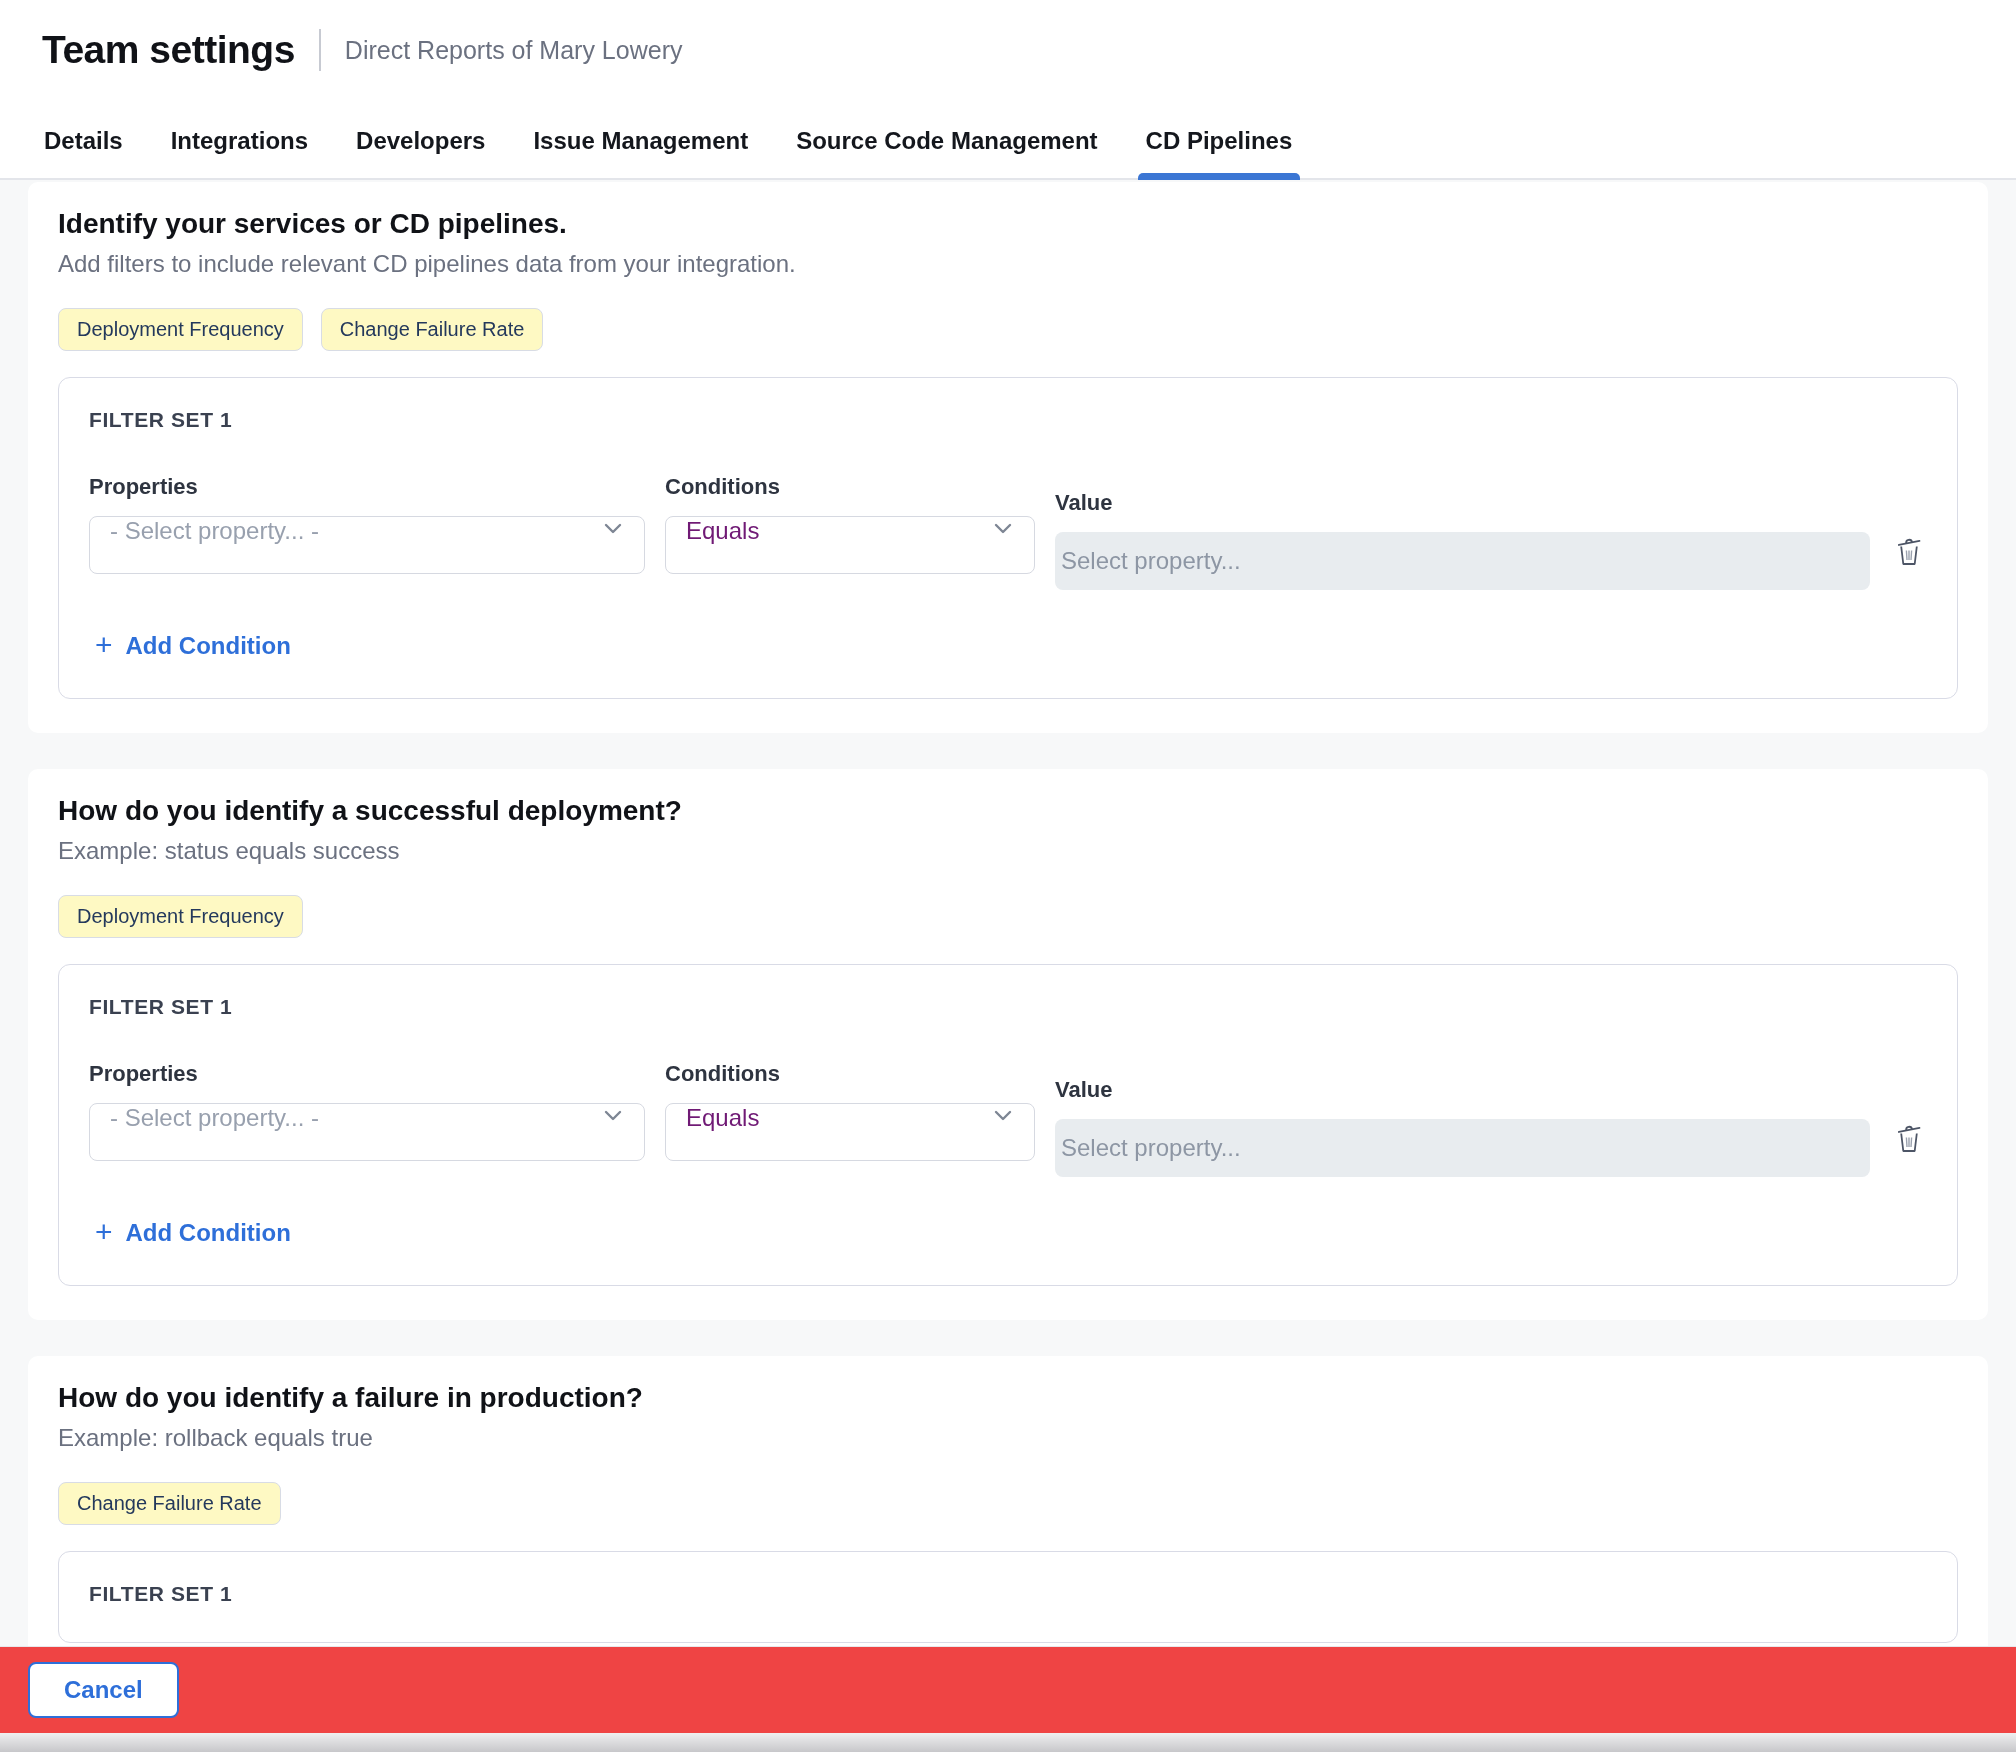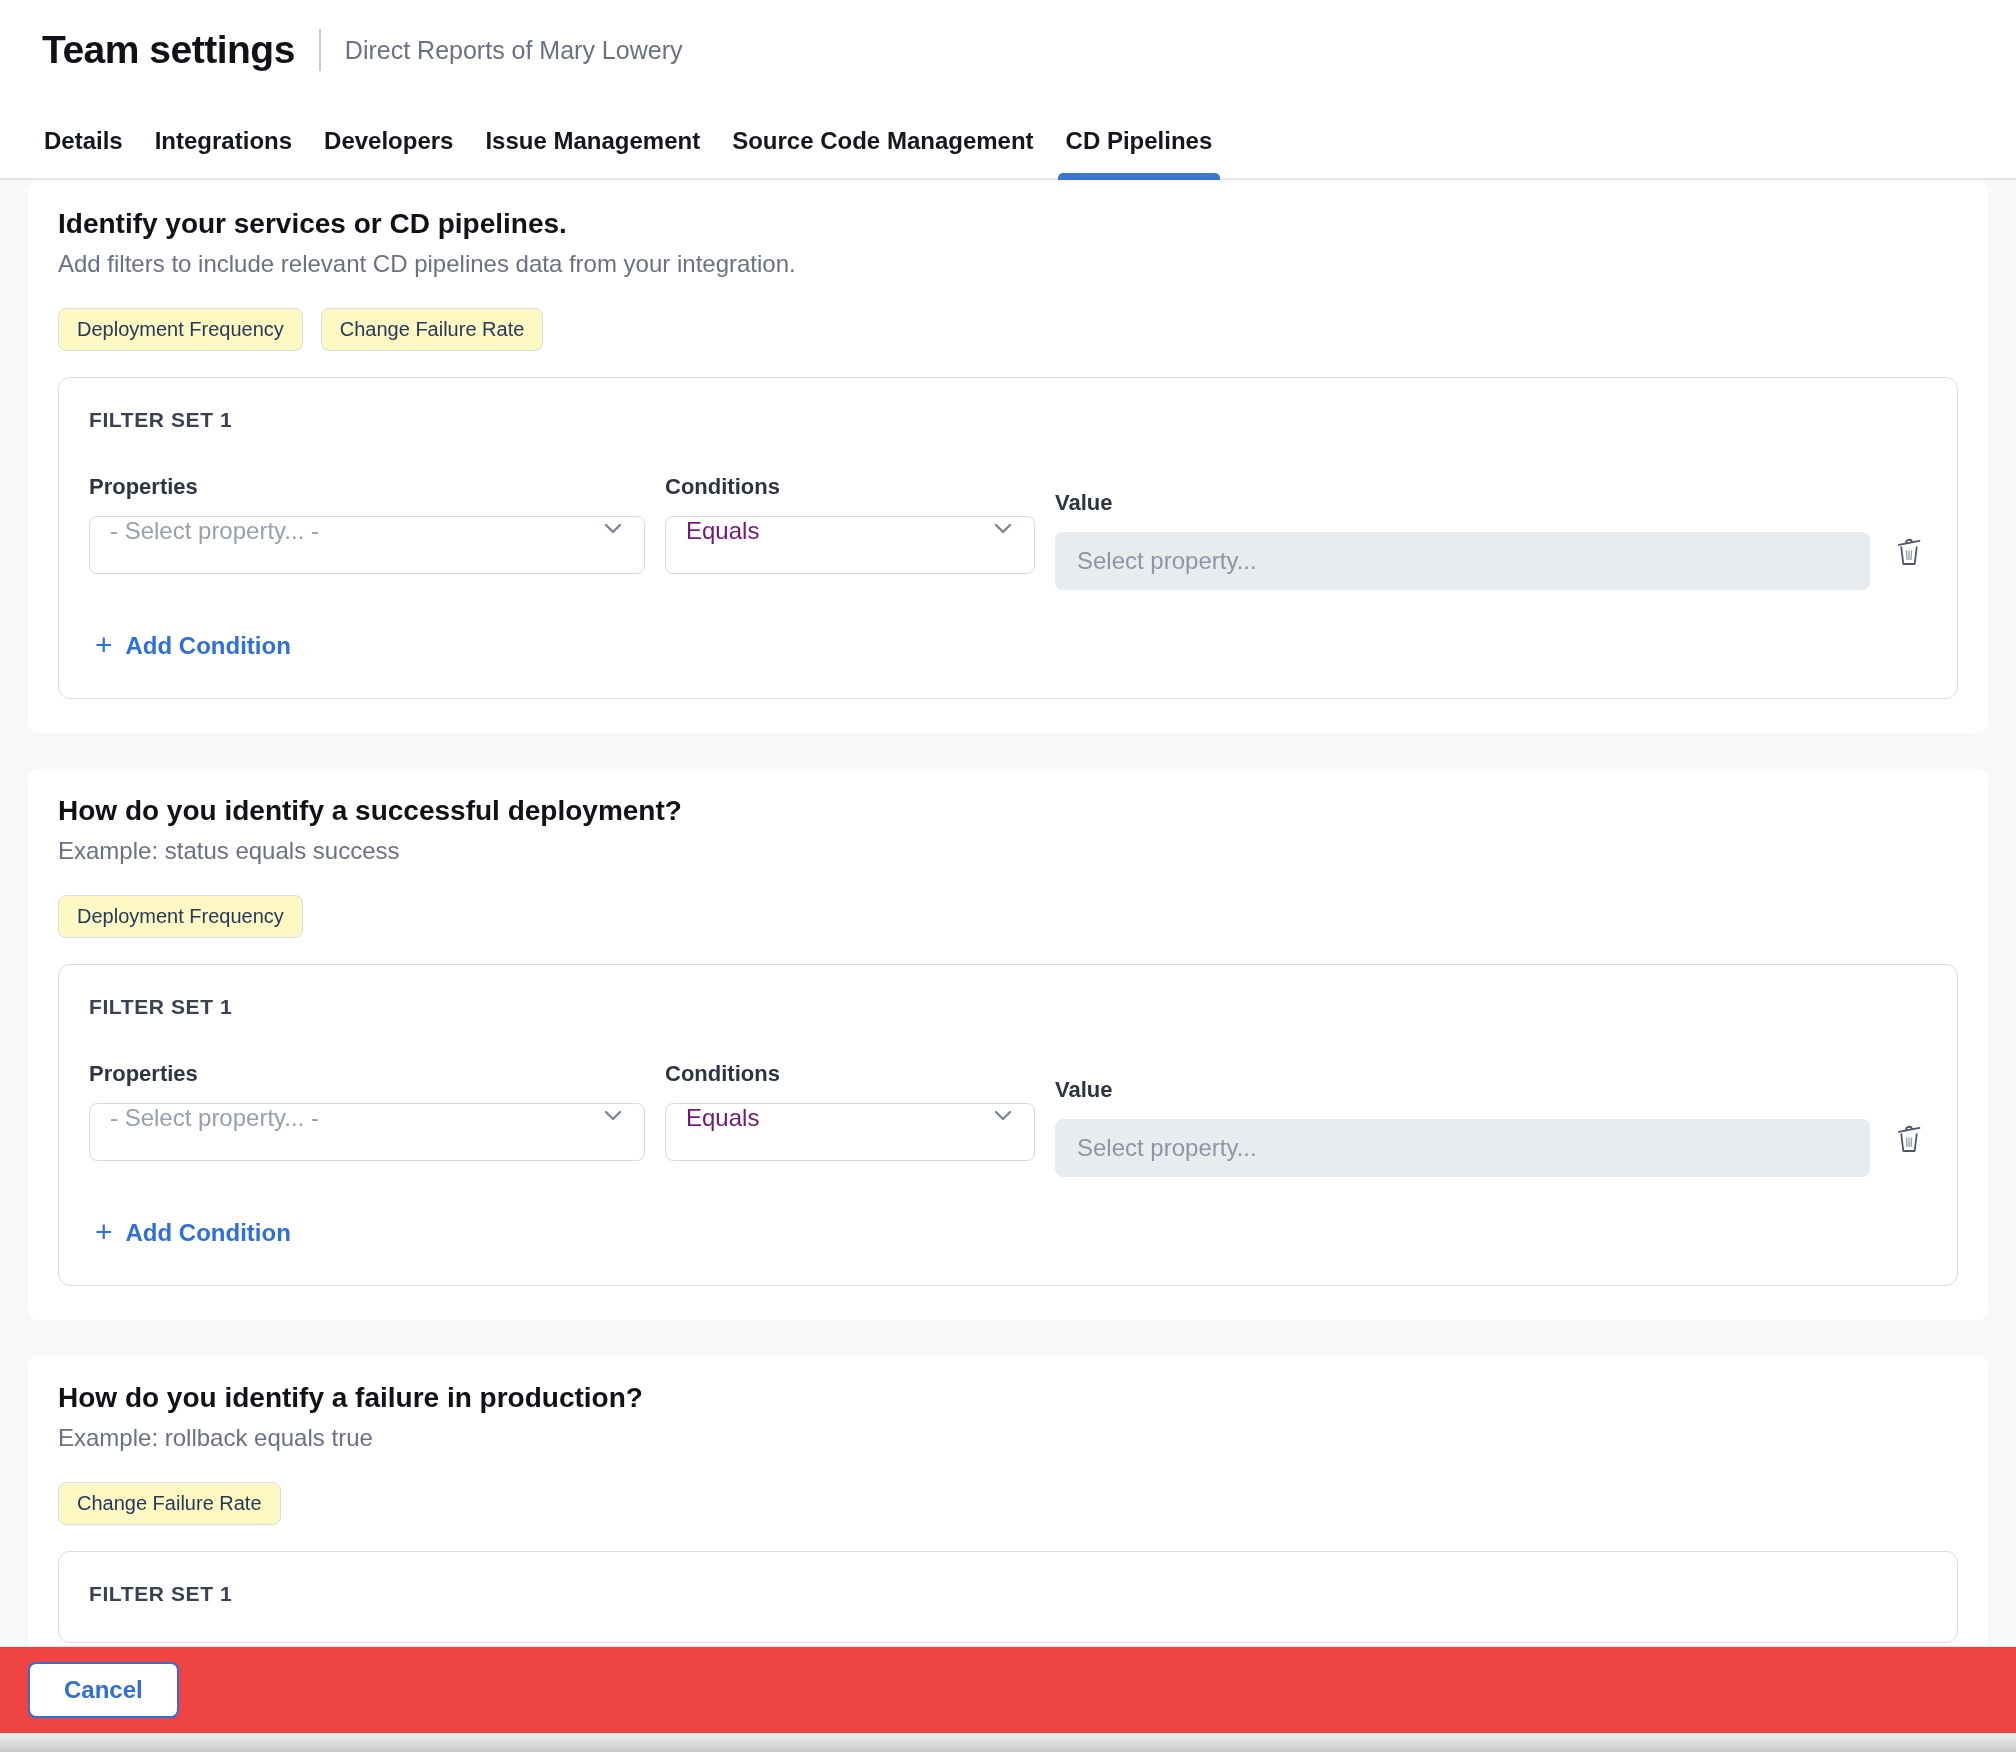--- a/index.html
+++ b/index.html
@@ -12,21 +12,21 @@
   
   .header {
     background:#fff; padding:28px 42px 30px; display:flex; align-items:center; gap:24px;
   }
   .page-title { font-size:39px; font-weight:700; margin:0; letter-spacing:-0.5px; color:#101217; }
   .title-divider { width:2px; height:42px; background:#c7cad2; }
   .page-subtitle { font-size:25px; color:#6b7180; }
   
   .tabbar {
     background:#fff; border-bottom:2px solid #e3e5ea;
-    display:flex; gap:28px; padding:0 42px;
+    display:flex; gap:44px; padding:0 42px;
   }
   .tab {
     font-size:24px; font-weight:700; color:#14171d;
     padding:25px 2px 23px; position:relative; cursor:pointer; white-space:nowrap;
   }
   .tab.active::after {
     content:""; position:absolute; left:-6px; right:-6px; bottom:-2px; height:7px;
     background:#3b76d4; border-radius:5px 5px 0 0;
   }
   
@@ -50,21 +50,21 @@
   .select {
     height:58px; border:1px solid #d6d9e1; border-radius:8px; background:#fff;
     display:flex; align-items:flex-start; justify-content:space-between;
     padding:0 20px; font-size:24px; cursor:pointer;
   }
   .select .ph { color:#98a0ae; }
   .select .val { color:#701a75; }
   .chevron { display:flex; align-items:center; }
   .value-input {
     width:100%; height:58px; background:#e8ecef; border:none; border-radius:8px;
-    padding:0 22px; font-size:24px; color:#0f172a; outline:none;
+    padding:0 6px; font-size:24px; color:#0f172a; outline:none;
     font-family:"Liberation Sans", sans-serif;
   }
   .value-input::placeholder { color:#8d96a4; }
   .trash-btn {
     background:none; border:none; cursor:pointer; padding:4px; margin-top:58px;
     display:flex; align-items:center;
   }
   .add-condition {
     margin-top:40px; display:inline-flex; align-items:center; gap:13px;
     color:#2e6fd9; font-size:24px; font-weight:700; cursor:pointer; background:none; border:none;

